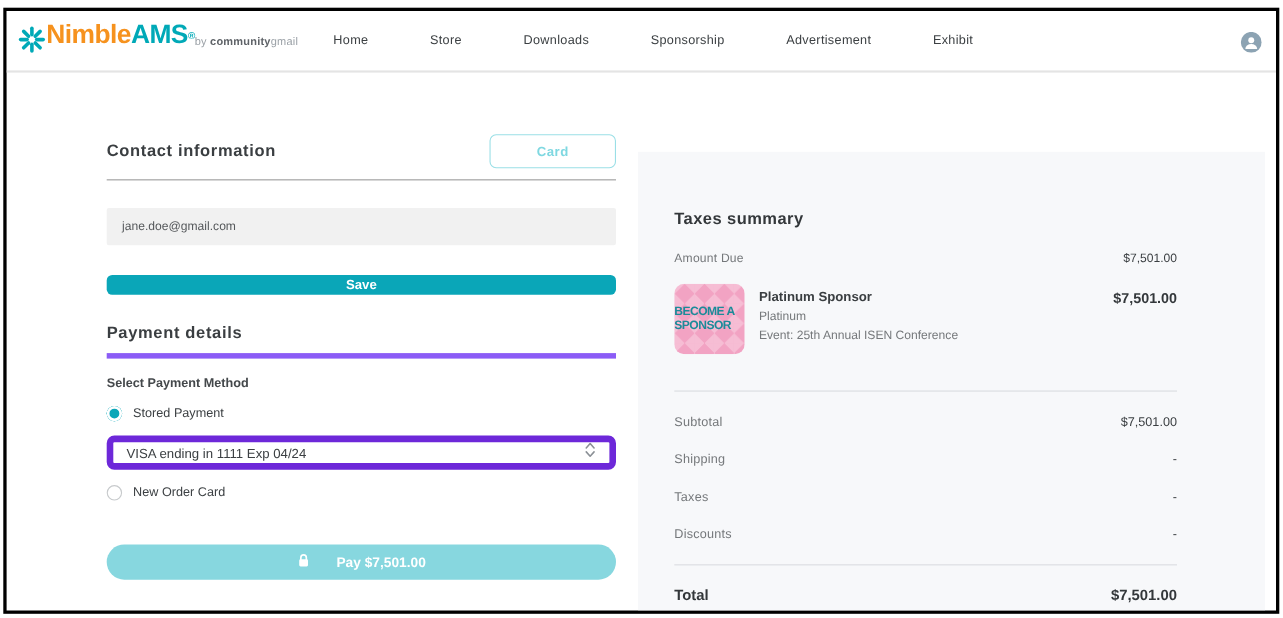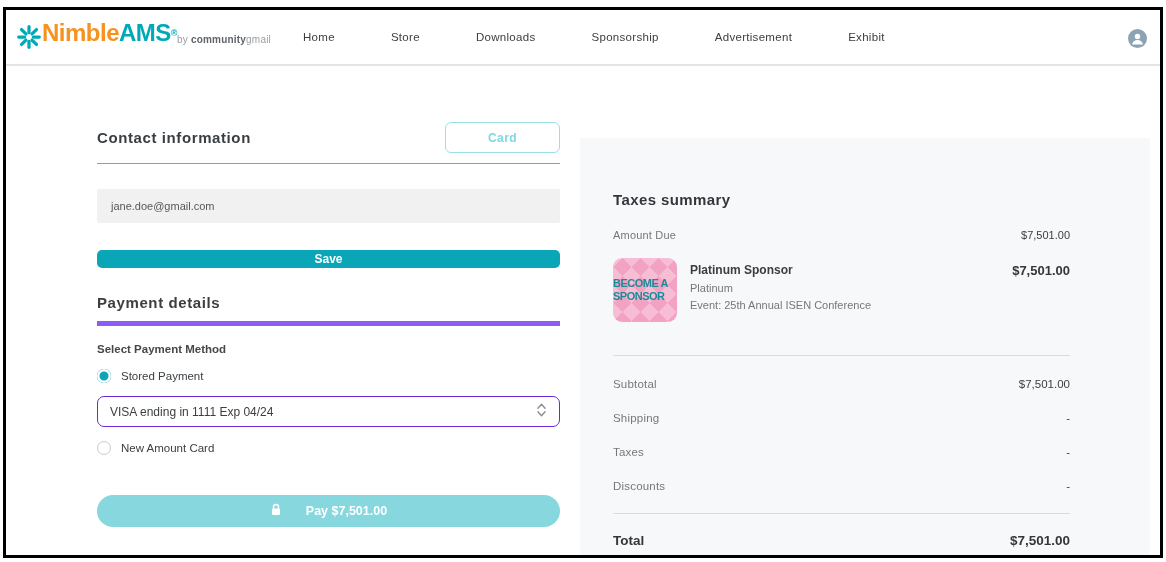--- a/index.html
+++ b/index.html
@@ -46,21 +46,21 @@
     color:#fff; font-weight:bold; font-size:12px; font-family:"Liberation Sans", sans-serif; cursor:pointer;
   }
   .payment-title { margin-top:26px; padding-bottom:10px; border-bottom:5px solid #8b5cf6; }
   .select-label { margin-top:17px; font-size:11.5px; font-weight:bold; color:#44484b; }
   .radio-row { margin-top:14px; display:flex; align-items:center; gap:10px; cursor:pointer; }
   .radio { width:14px; height:14px; border-radius:50%; flex:0 0 auto; }
   .radio.on { background:#0aa6b8; box-shadow:inset 0 0 0 2.5px #fff, inset 0 0 0 7px #0aa6b8; }
   .radio.off { background:#fff; border:1px solid #c7cacc; }
   .radio-label { font-size:11.5px; color:#3c4043; }
   .card-select {
-    margin-top:13px; height:31px; border:1px solid #6d28d9; border-radius:7px; background:#fff;
+    margin-top:13px; height:31px; border:6px solid #6d28d9; border-radius:7px; background:#fff;
     display:flex; align-items:center; justify-content:space-between; padding:0 12px; cursor:pointer;
   }
   .card-select-value { font-size:12px; color:#3c4043; }
   .pay-btn {
     margin-top:40px; width:100%; height:32px; background:#87d7df; border:none; border-radius:16px;
     color:#fff; font-weight:bold; font-size:12.5px; font-family:"Liberation Sans", sans-serif;
     display:flex; align-items:center; justify-content:center; gap:24px; cursor:pointer;
   }
   
   .summary {
@@ -166,21 +166,21 @@
         <span>
           <svg width="11" height="16" viewBox="0 0 12 18">
             <path d="M2 7 L6 2.5 L10 7" fill="none" stroke="#8b9096" stroke-width="1.6" stroke-linecap="round" stroke-linejoin="round"></path>
             <path d="M2 11 L6 15.5 L10 11" fill="none" stroke="#8b9096" stroke-width="1.6" stroke-linecap="round" stroke-linejoin="round"></path>
           </svg>
         </span>
       </div>
 
       <div class="radio-row">
         <span class="radio off"></span>
-        <span class="radio-label">New Amount Card</span>
+        <span class="radio-label">New Order Card</span>
       </div>
 
       <button class="pay-btn">
         <span>
           <svg width="12" height="13" viewBox="0 0 24 26">
             <path d="M7 12 V8 a5 5 0 0 1 10 0 v4" fill="none" stroke="#fff" stroke-width="3"></path>
             <rect x="4" y="11" width="16" height="13" rx="2.5" fill="#fff"></rect>
           </svg>
         </span>
         <span>Pay $7,501.00</span>

